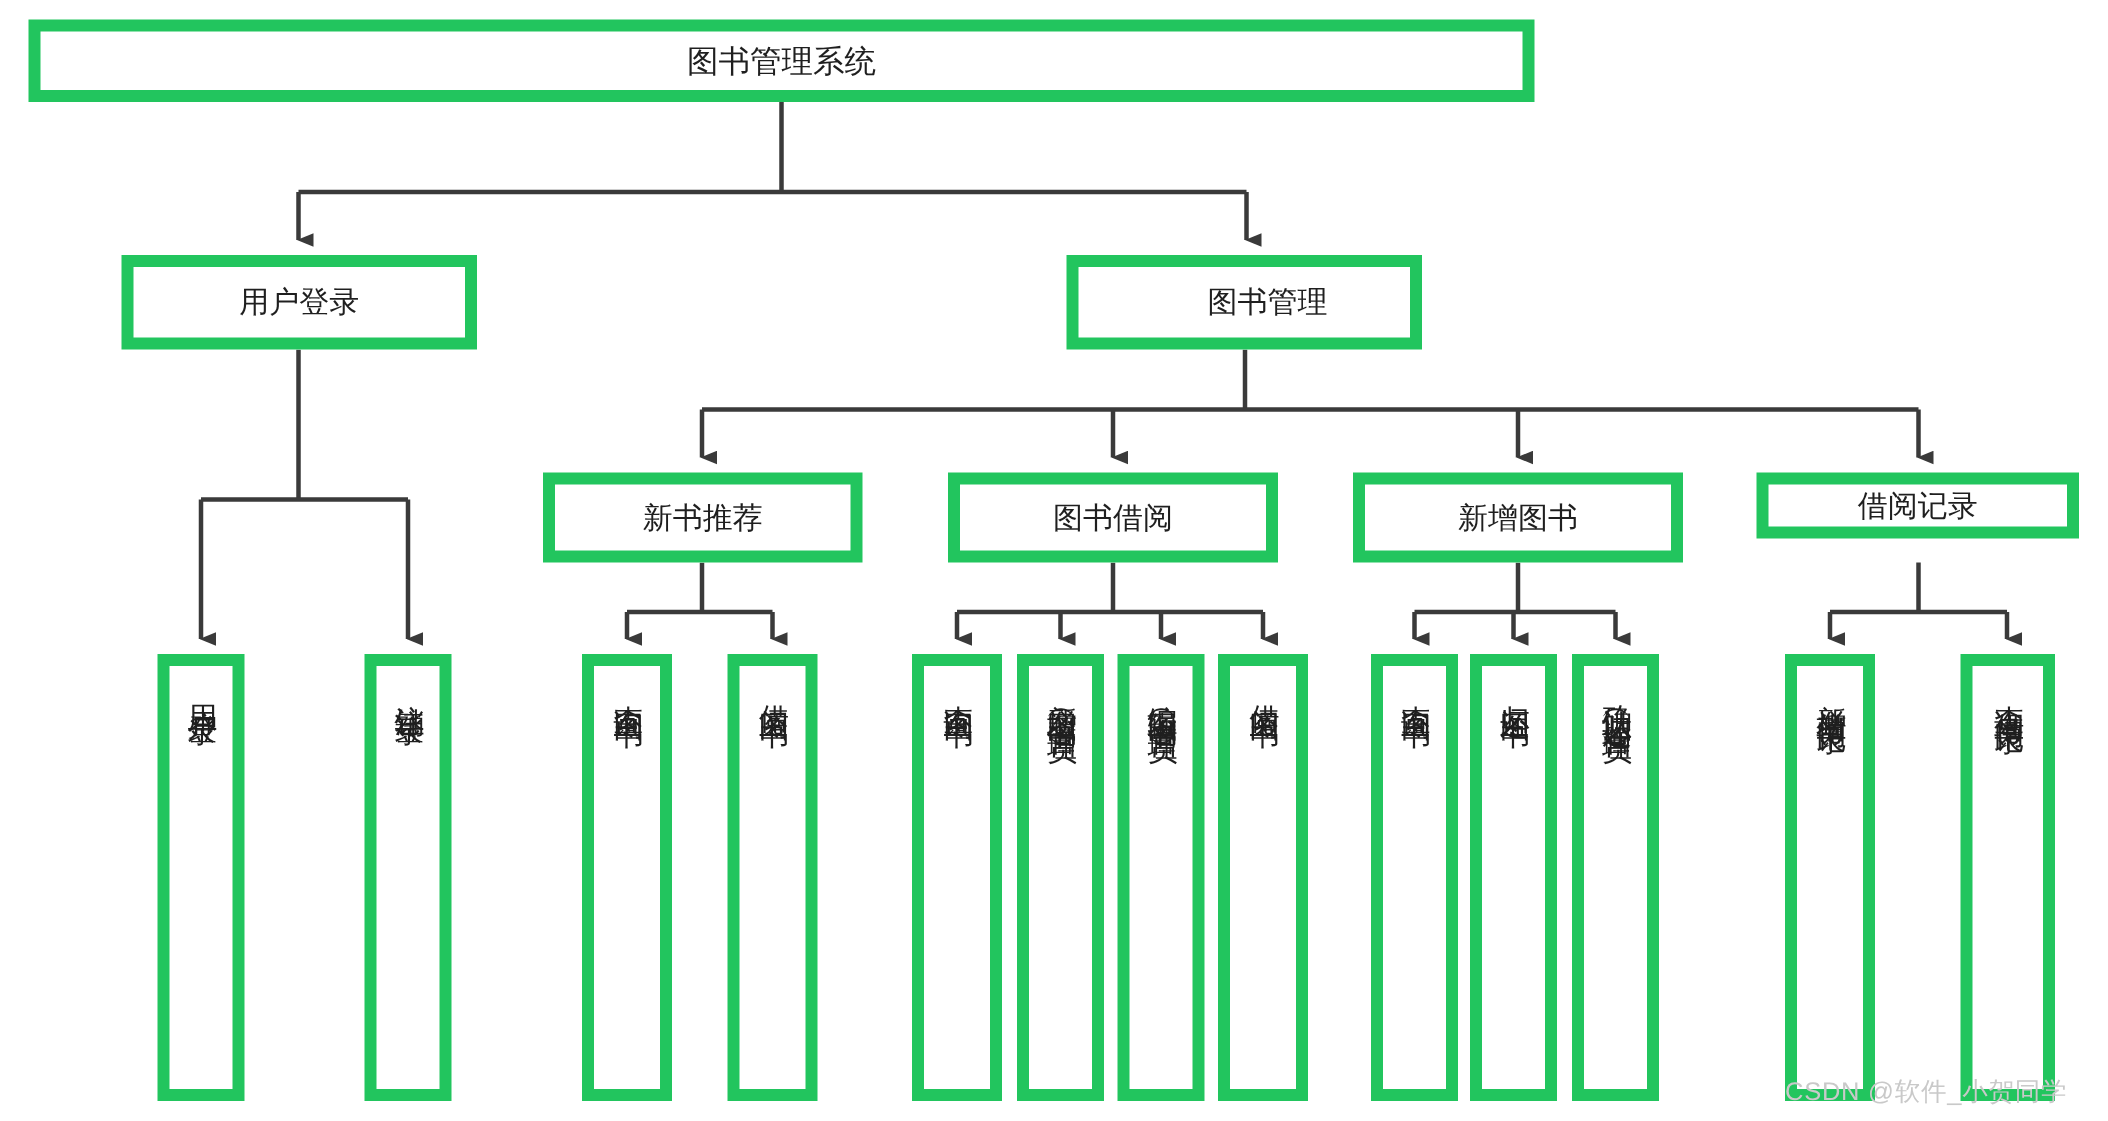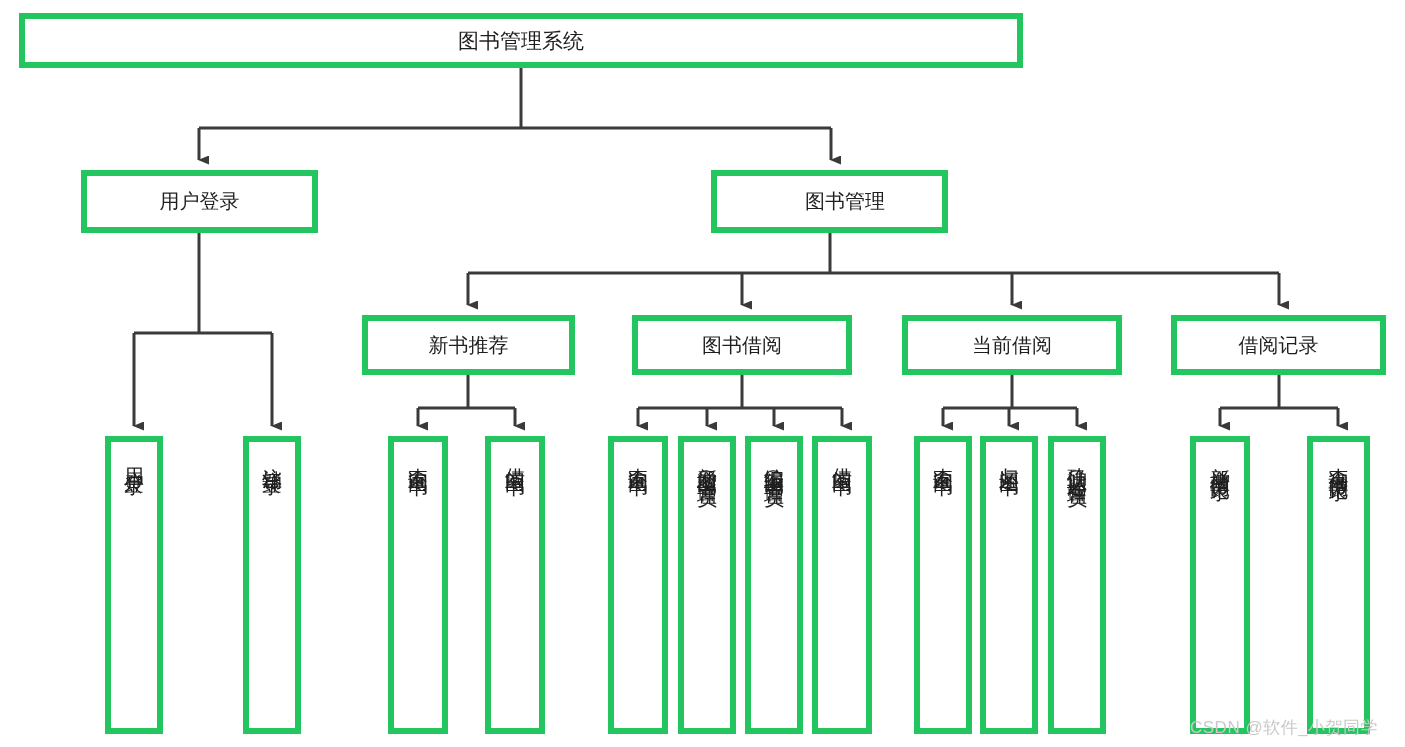--- a/index.html
+++ b/index.html
@@ -1,19 +1,19 @@
 <!DOCTYPE html>
 <html><head>
 <meta charset="utf-8">
 <style>
   html,body{margin:0;padding:0;background:#ffffff;}
   body{font-family:"Liberation Sans","DejaVu Sans",sans-serif;}
   #stage{position:relative;width:1405px;height:747px;background:#ffffff;overflow:hidden;}
   svg.wires{position:absolute;left:0;top:0;width:1405px;height:747px;pointer-events:none;}
-  .node{position:absolute;box-sizing:border-box;background:#ffffff;border:6px solid #22c55e;
+  .node{position:absolute;box-sizing:border-box;background:#ffffff;border:8px solid #22c55e;
         display:flex;align-items:center;justify-content:center;text-align:center;color:#1f1f1f;}
   .node.lvl0{font-size:21px;}
   .node.lvl1{font-size:20px;}
   .node.lvl2{font-size:20px;}
   .node.leaf{font-size:20px;line-height:1.15;padding:10px 2px;align-items:flex-start;}
   .vtext{writing-mode:vertical-rl;text-orientation:upright;letter-spacing:3px;
          white-space:nowrap;display:block;}
   .watermark{position:absolute;color:#c9c9c9;font-size:17px;white-space:nowrap;letter-spacing:.5px;}
 </style>
 </head>
@@ -82,23 +82,23 @@
     <span>图书管理</span>
   </div>
 
   <div class="node lvl2" style="left:632px;top:315px;width:220px;height:60px;">
     <span>图书借阅</span>
   </div>
   <div class="node lvl2" style="left:362px;top:315px;width:213px;height:60px;">
     <span>新书推荐</span>
   </div>
   <div class="node lvl2" style="left:902px;top:315px;width:220px;height:60px;">
-    <span>当前借阅</span>
+    <span>新增图书</span>
   </div>
-  <div class="node lvl2" style="left:1171px;top:315px;width:215px;height:60px;justify-content:center;">
+  <div class="node lvl2" style="left:1171px;top:315px;width:215px;height:44px;justify-content:center;">
     <span>借阅记录</span>
   </div>
 
   <div class="node leaf" style="left:105px;top:436px;width:58px;height:298px;">
     <span class="vtext">用户登录</span>
   </div>
   <div class="node leaf" style="left:243px;top:436px;width:58px;height:298px;">
     <span class="vtext">注销登录</span>
   </div>
 

